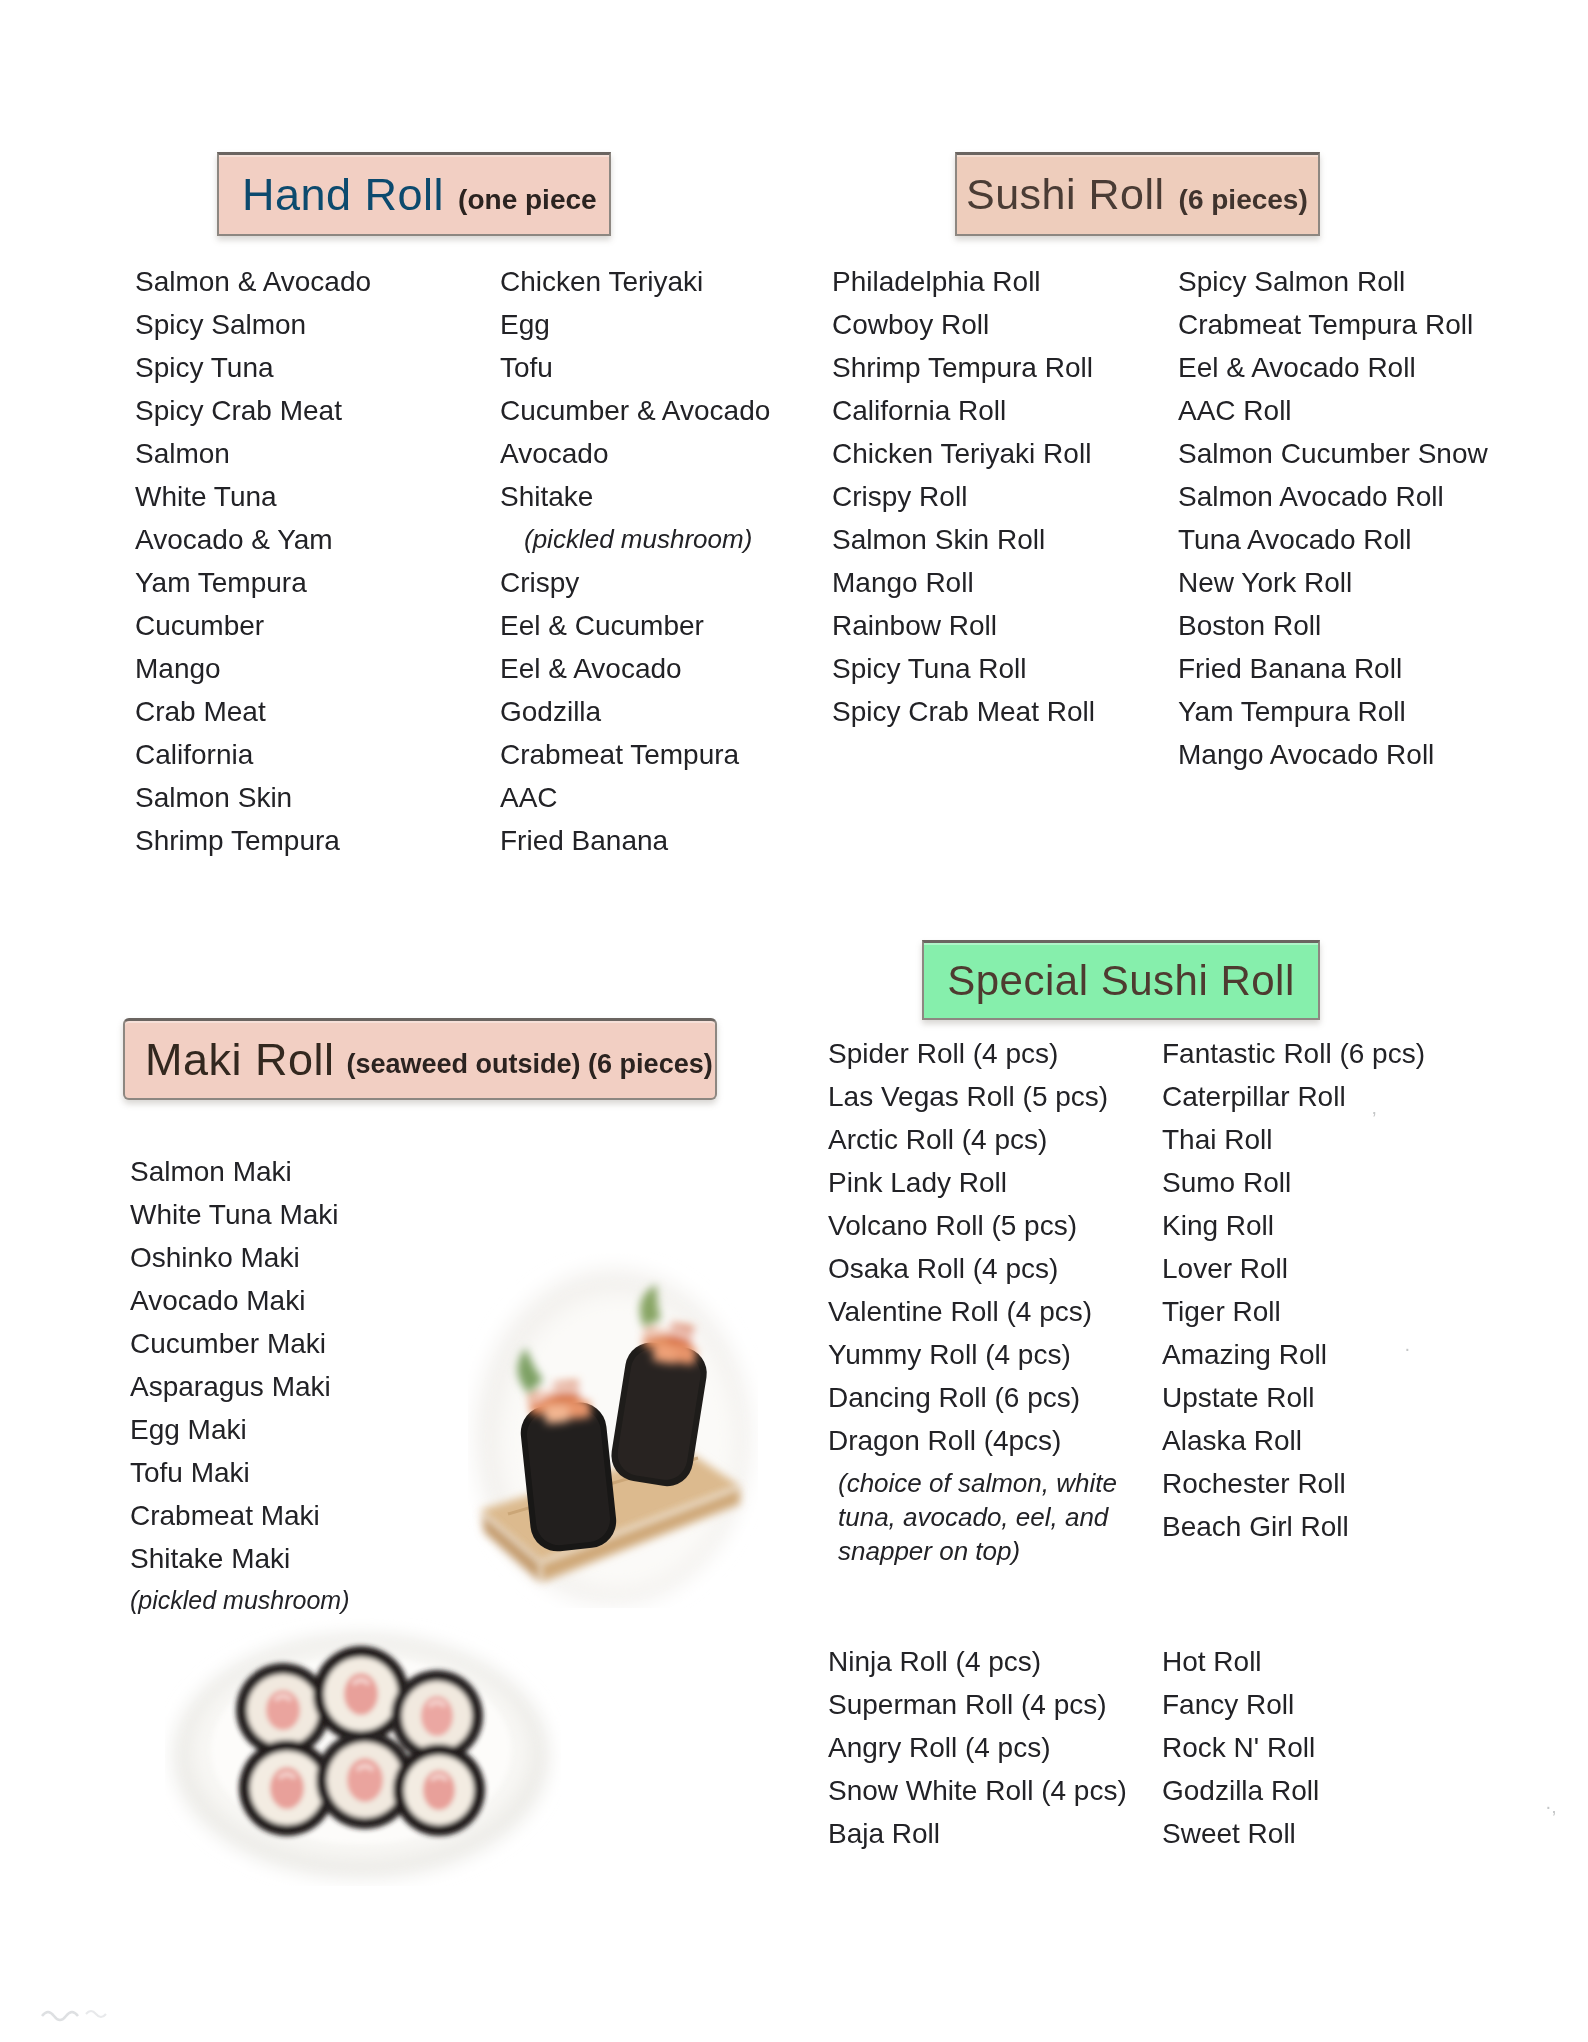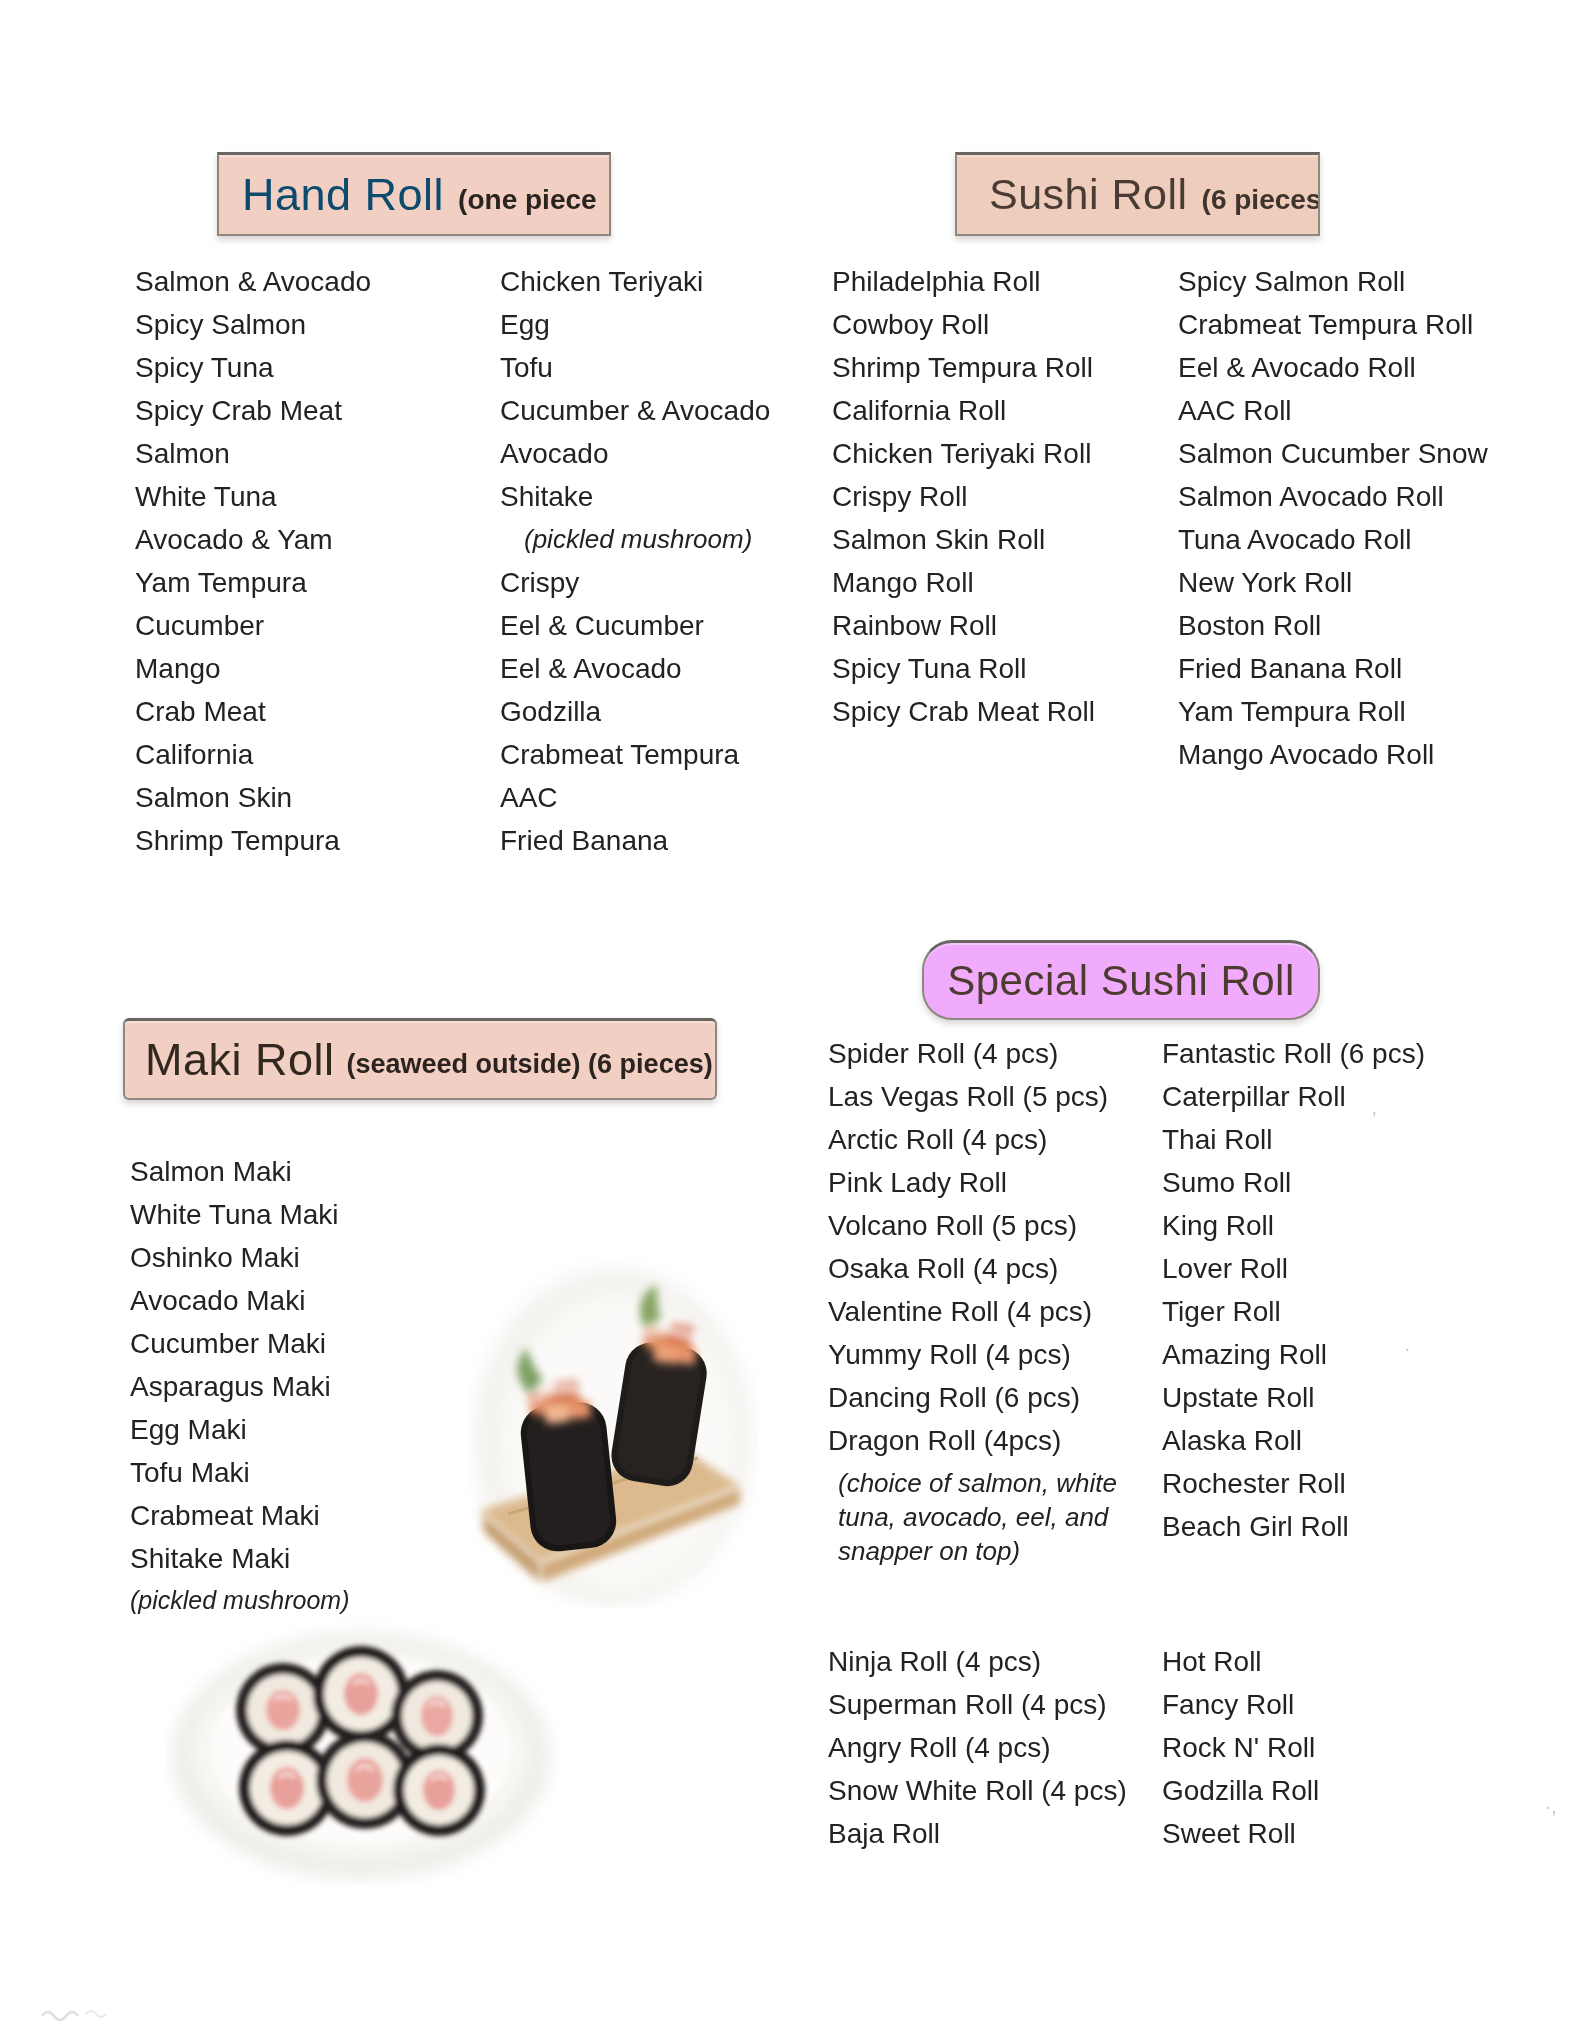--- a/index.html
+++ b/index.html
@@ -9,24 +9,24 @@
   }
   .header-box{
     position:absolute;display:flex;align-items:center;
     background:#f2cfc3;border:2px solid #8d8781;border-top:3px solid #6b6561;
     box-shadow:0 4px 6px rgba(120,110,100,.28), inset 0 2px 0 rgba(255,255,255,.35);
     overflow:hidden;box-sizing:border-box;white-space:nowrap;
   }
   .hdr-title{font-size:45px;color:#0c4a6e;letter-spacing:.5px;}
   .hdr-sub{font-size:28px;font-weight:bold;color:#2b2320;margin-left:14px;margin-top:10px;}
   .hdr-hand{left:217px;top:152px;width:394px;height:84px;padding-left:23px;}
-  .hdr-sushi{left:955px;top:152px;width:365px;height:84px;padding-left:32px;background:#eecdbc;}
+  .hdr-sushi{left:955px;top:152px;width:365px;height:84px;padding-left:9px;background:#eecdbc;}
   .hdr-sushi .hdr-title{color:#4a3c35;font-size:43px;}
   .hdr-sushi .hdr-sub{color:#3f332d;}
-  .hdr-special{left:922px;top:940px;width:398px;height:80px;justify-content:center;background:#f0abfc;border-radius:30px;}
+  .hdr-special{left:922px;top:940px;width:398px;height:80px;justify-content:center;background:#86efac;}
   .hdr-special .hdr-title{color:#4e3b30;font-size:42px;}
   .hdr-maki{left:123px;top:1018px;width:594px;height:82px;padding-left:20px;border-radius:6px;}
   .hdr-maki .hdr-title{color:#33281f;}
   .hdr-maki .hdr-sub{font-size:27px;margin-left:12px;}
   .item-col{position:absolute;list-style:none;margin:0;padding:0;}
   .item-col li{
     font-size:28px;line-height:43px;color:#222226;white-space:nowrap;
   }
   li.note{font-style:italic;font-size:26px;padding-left:24px;}
   li.note2{font-style:italic;font-size:25px;line-height:40px;}

